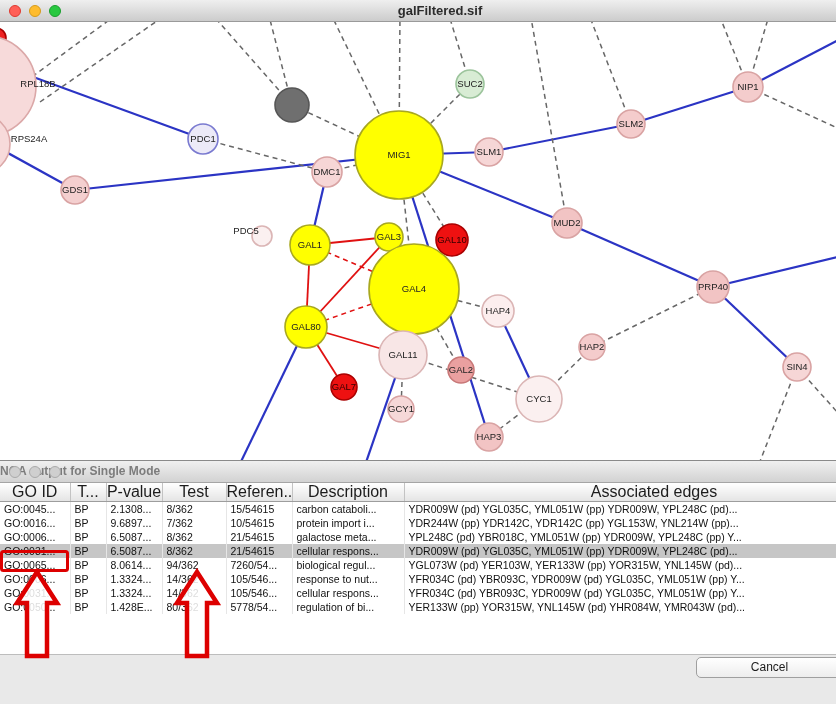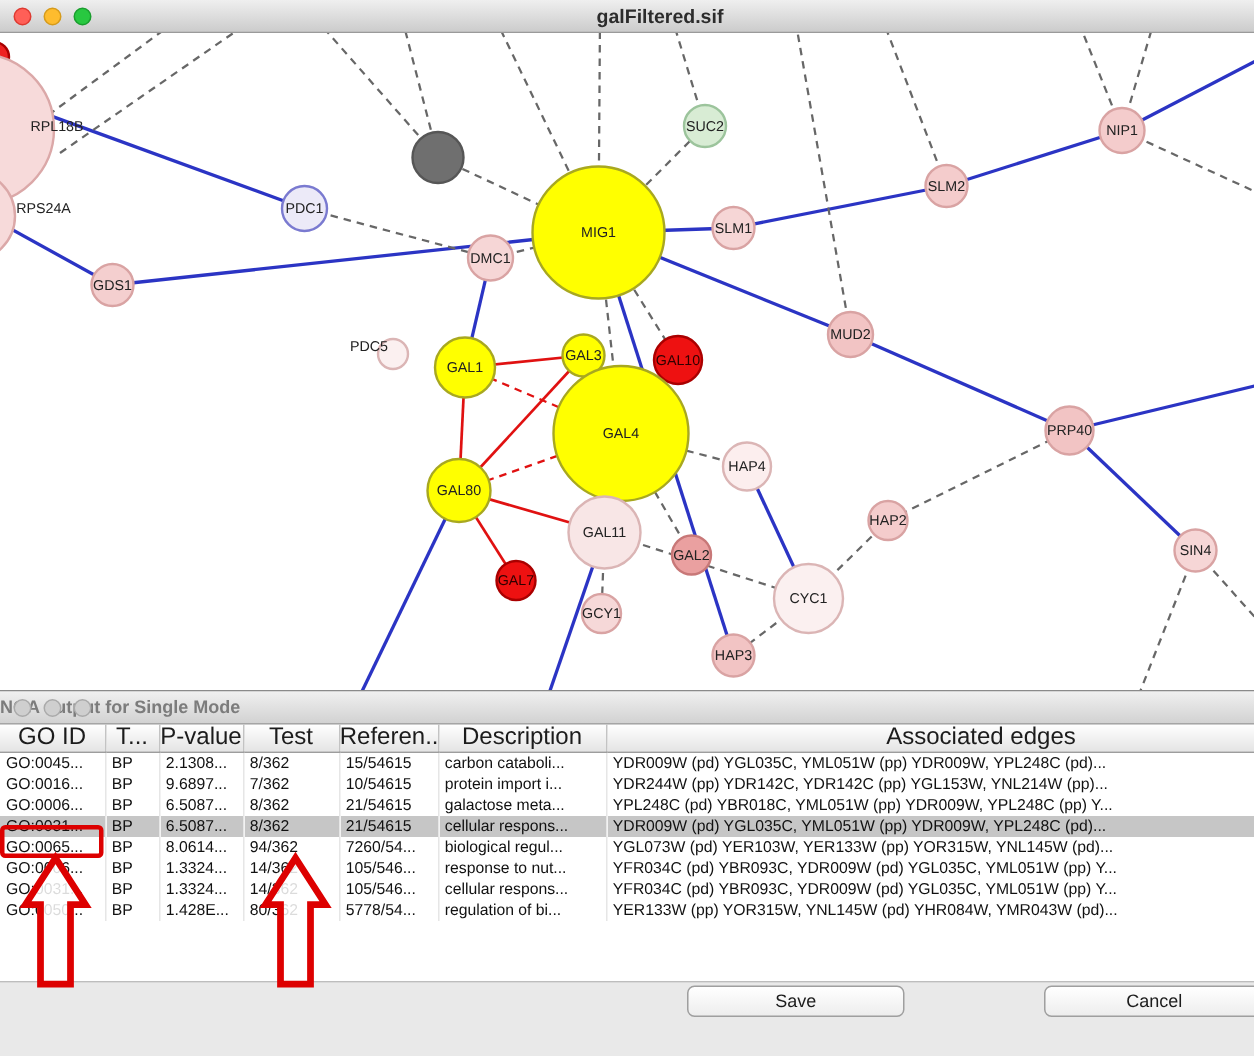--- a/index.html
+++ b/index.html
@@ -265,21 +265,20 @@
             <td>1.428E...</td>
             <td>80/362</td>
             <td>5778/54...</td>
             <td>regulation of bi...</td>
             <td>YER133W (pp) YOR315W, YNL145W (pd) YHR084W, YMR043W (pd)...</td>
           </tr>
         </tbody>
     </table>
   </div>
 
-  <div class="btn" id="save-btn">Save</div>
   <div class="btn" id="cancel-btn">Cancel</div>
 </div>
 
 <svg id="annotations" viewBox="0 0 836 704">
   <rect x="1.5" y="551.5" width="66" height="19" rx="2" fill="none" stroke="#dd0000" stroke-width="3"></rect>
   <polygon points="37,572 57,603 47,603 47,656 27,656 27,603 17,603" fill="rgba(255,255,255,0.85)" stroke="#dd0000" stroke-width="4.5" stroke-linejoin="miter"></polygon>
   <polygon points="197,572 217,603 207,603 207,656 187,656 187,603 177,603" fill="rgba(255,255,255,0.85)" stroke="#dd0000" stroke-width="4.5" stroke-linejoin="miter"></polygon>
 </svg>
 
 </body></html>

